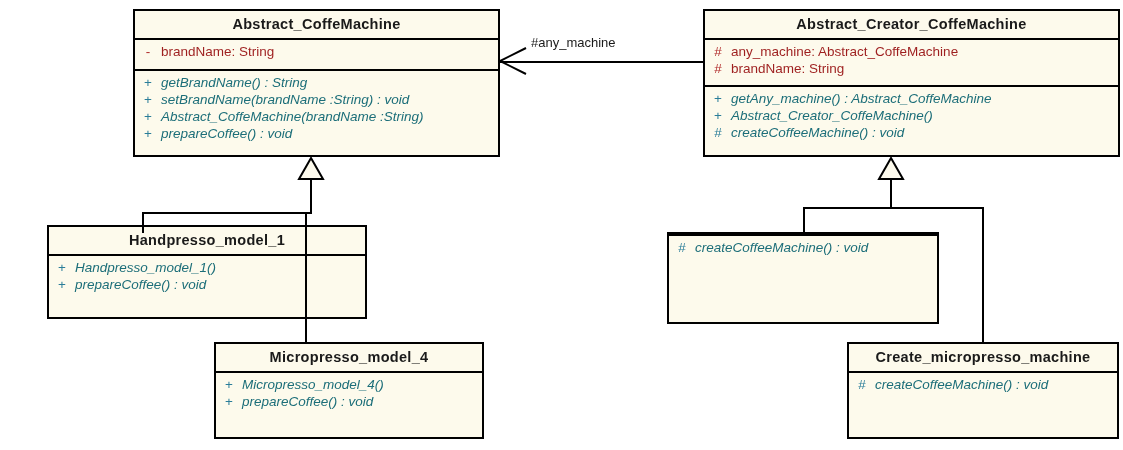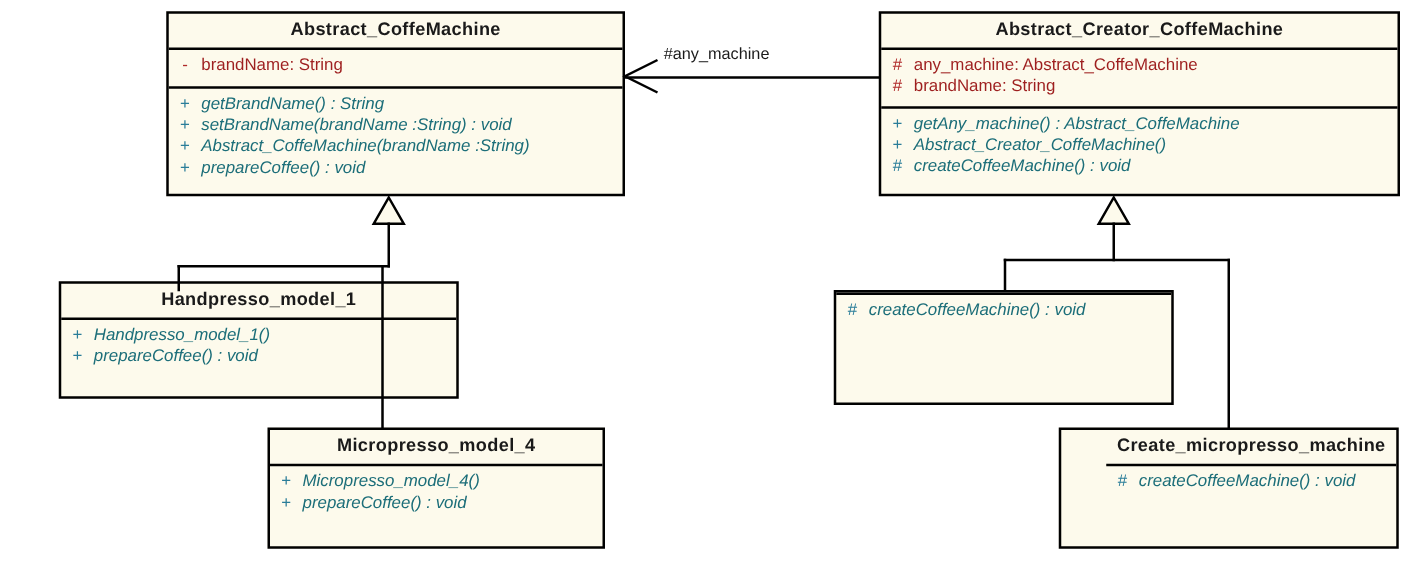--- a/index.html
+++ b/index.html
@@ -182,21 +182,21 @@
 
   <div class="uml-class" style="left:667px; top:232px; width:272px; height:92px;">
     <div class="uml-compartment ops grow">
       <div class="uml-row">
         <span class="vis">#</span>
         <span class="member">createCoffeeMachine() : void</span>
       </div>
     </div>
   </div>
 
-  <div class="uml-class" style="left:847px; top:342px; width:272px; height:97px;padding-left:36px;">
+  <div class="uml-class" style="left:847px; top:342px; width:272px; height:97px;">
     <div class="uml-name">Create_micropresso_machine</div>
     <div class="uml-compartment ops grow">
       <div class="uml-row">
         <span class="vis">#</span>
         <span class="member">createCoffeeMachine() : void</span>
       </div>
     </div>
   </div>
 
   <div class="line hline" style="left:500px; top:61px; width:204px;"></div>

